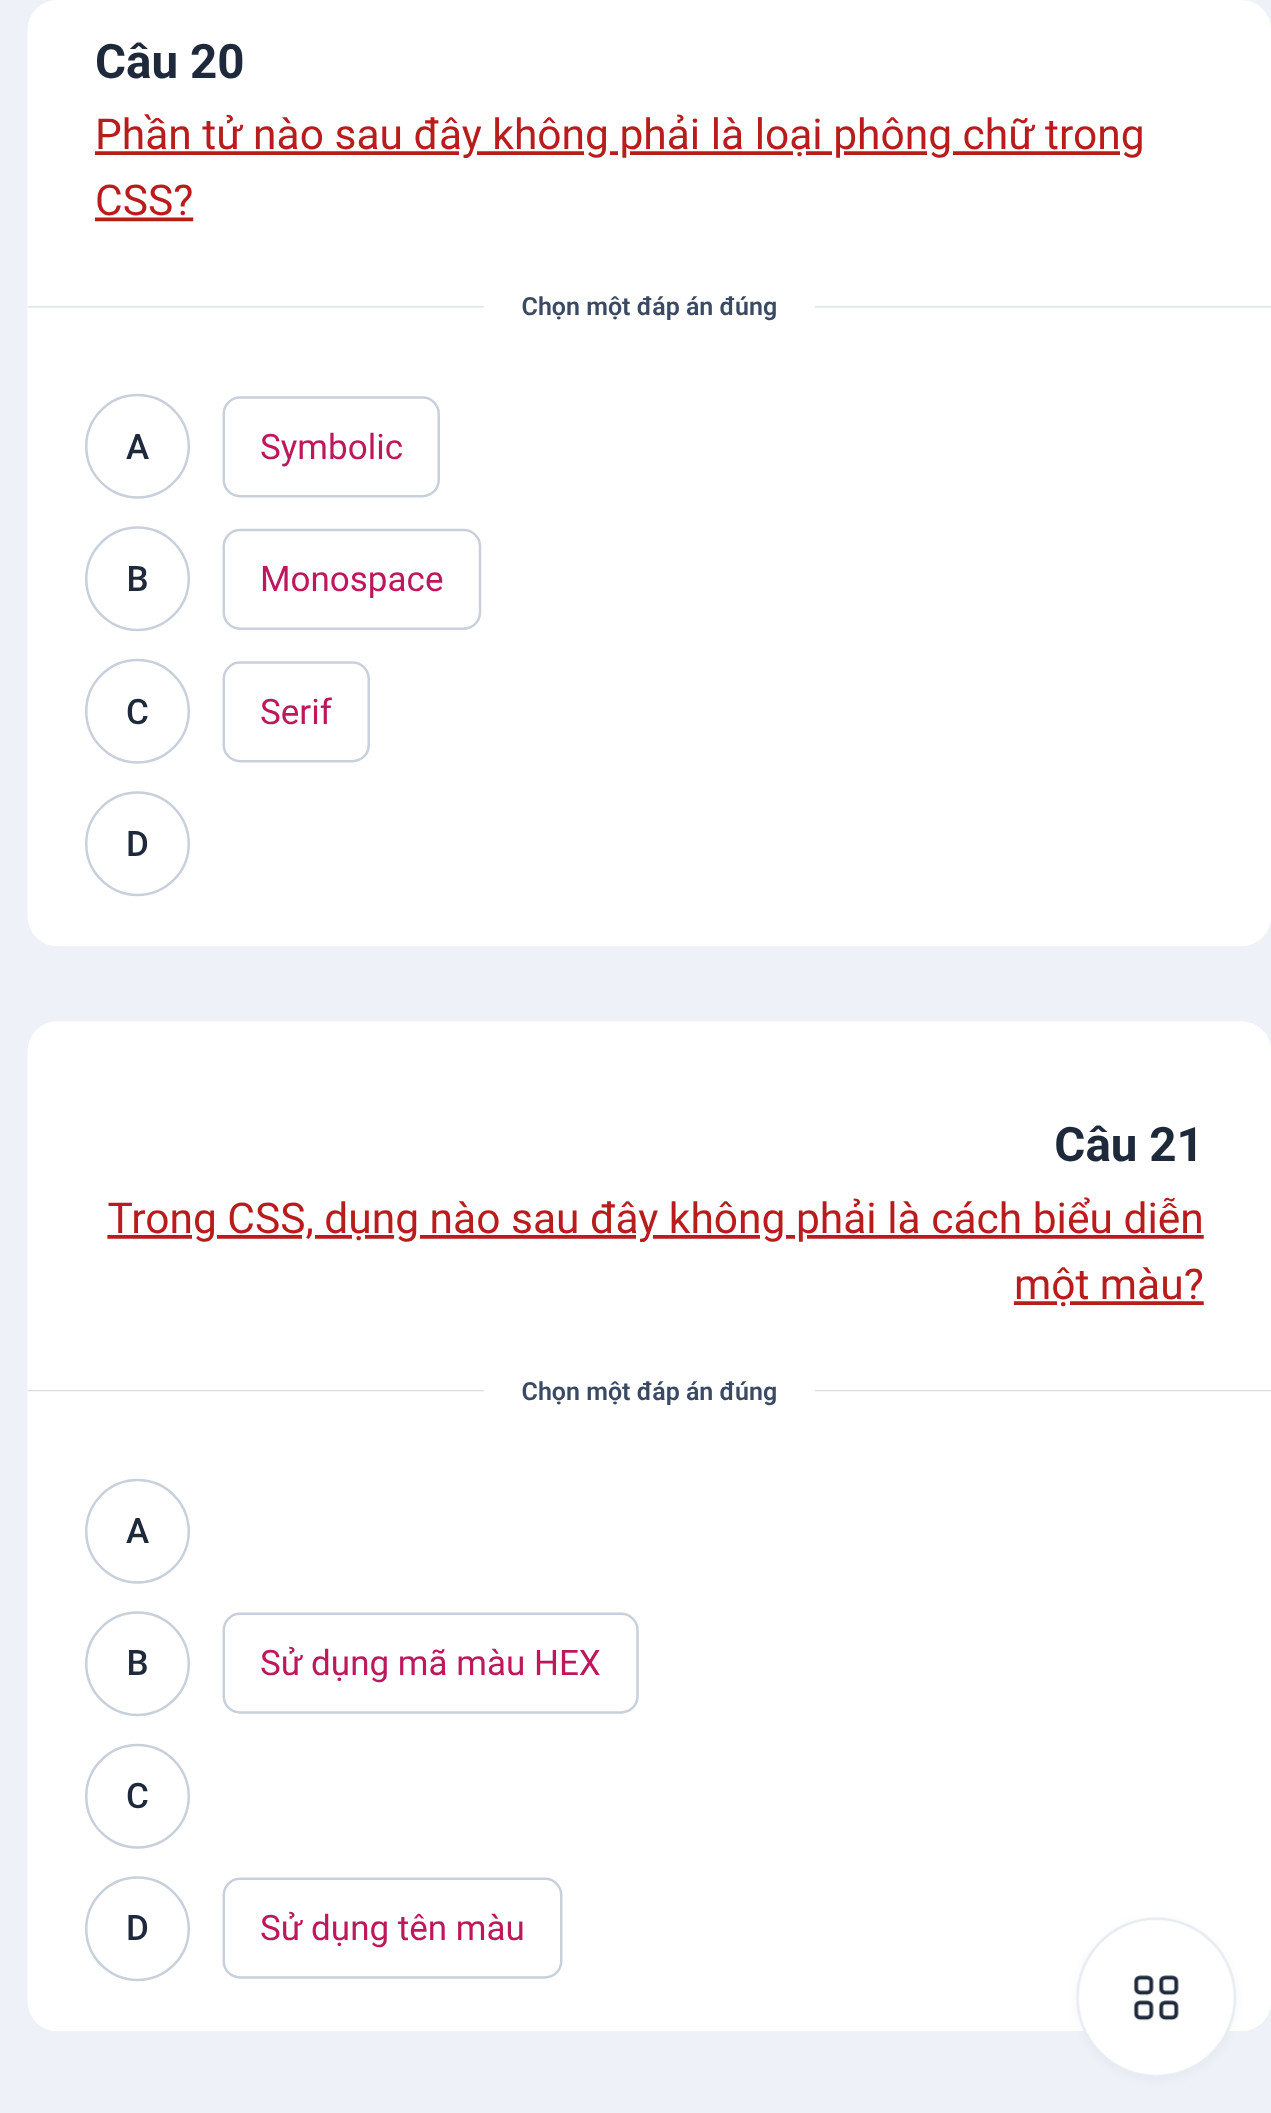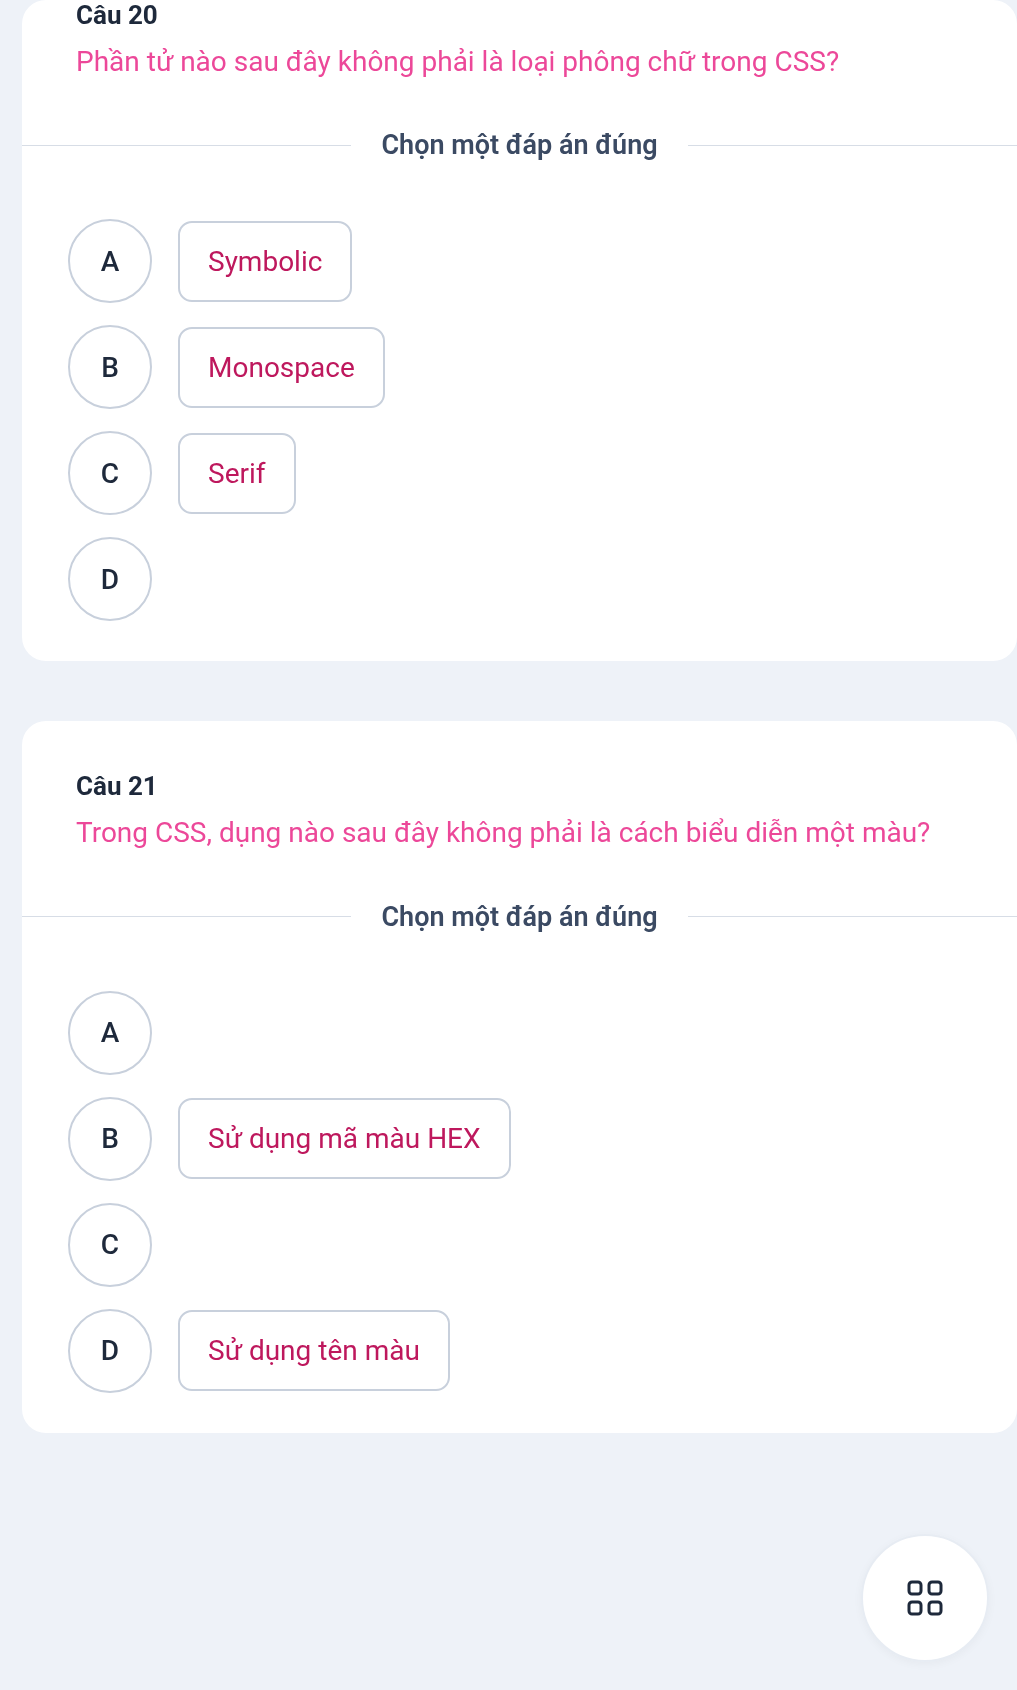--- a/index.html
+++ b/index.html
@@ -15,46 +15,48 @@
     margin-left: 22px;
     margin-right: 0;
     padding: 0 0 40px 0;
     overflow: hidden;
   }
   .card.first { padding-top: 0; }
   .gap { height: 60px; }
   .q-header {
     padding: 0 54px 0 54px;
   }
-  .q-header.second { padding-top: 50px; }
+  .q-header.second { padding-top: 50px; text-align: right; }
   .q-num {
-    font-size: 26px;
+    font-size: 38px;
     font-weight: 700;
     color: #1e293b;
     margin-bottom: 10px;
+    margin-top: 28px;
   }
   .q-text {
-    font-size: 28px;
+    font-size: 34px;
     font-weight: 400;
-    color: #ec4899;
+    color: #b91c1c;
     line-height: 1.55;
+    text-decoration: underline;
   }
   .divider-wrap {
     display: flex;
     align-items: center;
     margin: 46px 0 58px 0;
     padding: 0;
   }
   .divider-line {
     flex: 1;
     height: 1px;
     background: #d7dde6;
   }
   .divider-text {
-    font-size: 27px;
+    font-size: 20px;
     font-weight: 600;
     color: #3b4a63;
     padding: 0 30px;
     white-space: nowrap;
   }
   .options {
     padding: 0 0 0 46px;
     display: flex;
     flex-direction: column;
     gap: 22px;

